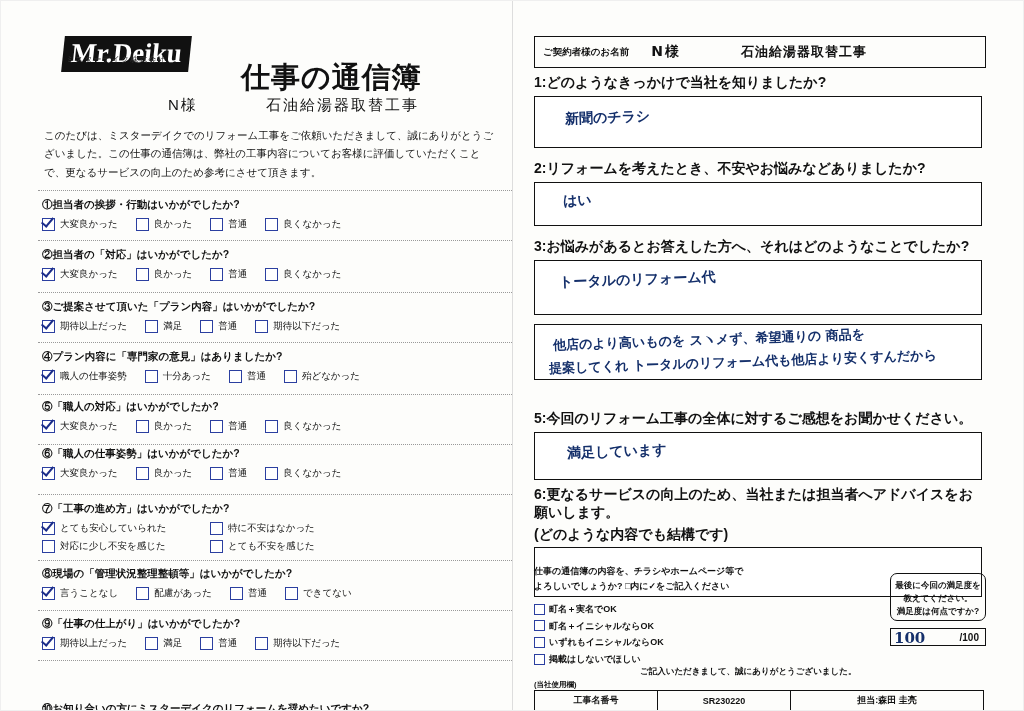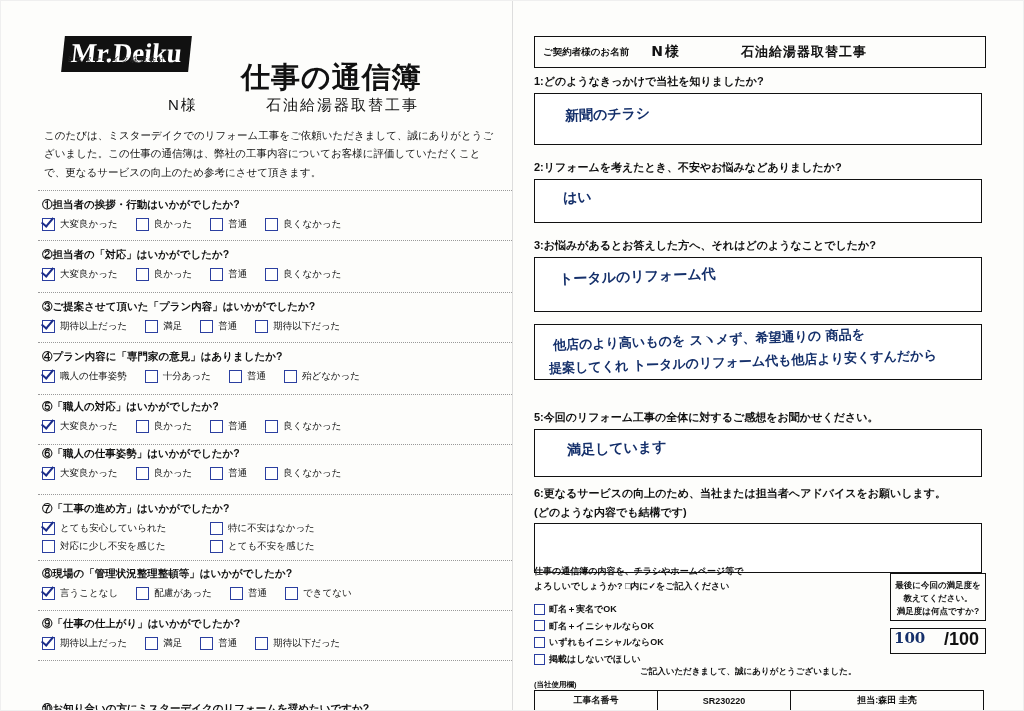--- a/index.html
+++ b/index.html
@@ -63,40 +63,40 @@
   
   .right{position:absolute;left:520px;top:8px;width:490px;height:698px;font-weight:bold;}
   .name-box{
     position:absolute;left:14px;top:28px;width:450px;height:30px;
     border:1px solid #111;display:flex;align-items:center;
   }
   .name-label{font-size:9.5px;padding:0 8px;}
   .name-val{font-size:14px;font-family:"DejaVu Sans",sans-serif;letter-spacing:2px;padding-left:14px;}
   .name-work{font-size:13px;margin-left:60px;letter-spacing:1px;}
   .qr{position:absolute;left:14px;width:450px;}
-  .qr .ql{font-size:11px;margin-bottom:4px;}
+  .qr .ql{font-size:14px;margin-bottom:4px;}
   .ansbox{border:1px solid #111;background:#fff;width:448px;box-sizing:border-box;position:relative;}
   .hand{
     position:absolute;color:#15306b;font-family:"DejaVu Serif", serif;
     font-size:14px;transform:rotate(-2deg);white-space:nowrap;
   }
   .foot{
     position:absolute;left:14px;top:556px;width:330px;font-size:9px;line-height:1.65;
   }
   .foot .chk{display:flex;align-items:center;margin-top:2px;}
   .foot .chk .cb{width:9px;height:9px;margin-right:4px;}
   .score-box{
     position:absolute;left:370px;top:565px;width:96px;height:48px;
-    border:1px solid #111;border-radius:0;text-align:center;
+    border:1px solid #111;border-radius:7px;text-align:center;
     font-size:8.5px;line-height:1.5;padding-top:5px;box-sizing:border-box;
   }
   .score-val{
-    position:absolute;left:370px;top:620px;width:96px;height:26px;
-    border:1px solid #111;display:flex;justify-content:flex-end;
-    padding-right:6px;box-sizing:border-box;font-size:18px;
+    position:absolute;left:370px;top:620px;width:96px;height:18px;
+    border:1px solid #111;display:flex;align-items:center;justify-content:flex-end;
+    padding-right:6px;box-sizing:border-box;font-size:10px;
   }
   .score-hand{
     position:absolute;left:374px;top:621px;font-family:"DejaVu Serif",serif;
     font-size:15px;color:#15306b;
   }
   .thanks{position:absolute;left:120px;top:658px;font-size:8.5px;}
   .corp{position:absolute;left:14px;top:672px;font-size:7.5px;}
   table.meta{
     position:absolute;left:14px;top:682px;width:450px;border-collapse:collapse;
     font-size:9px;

